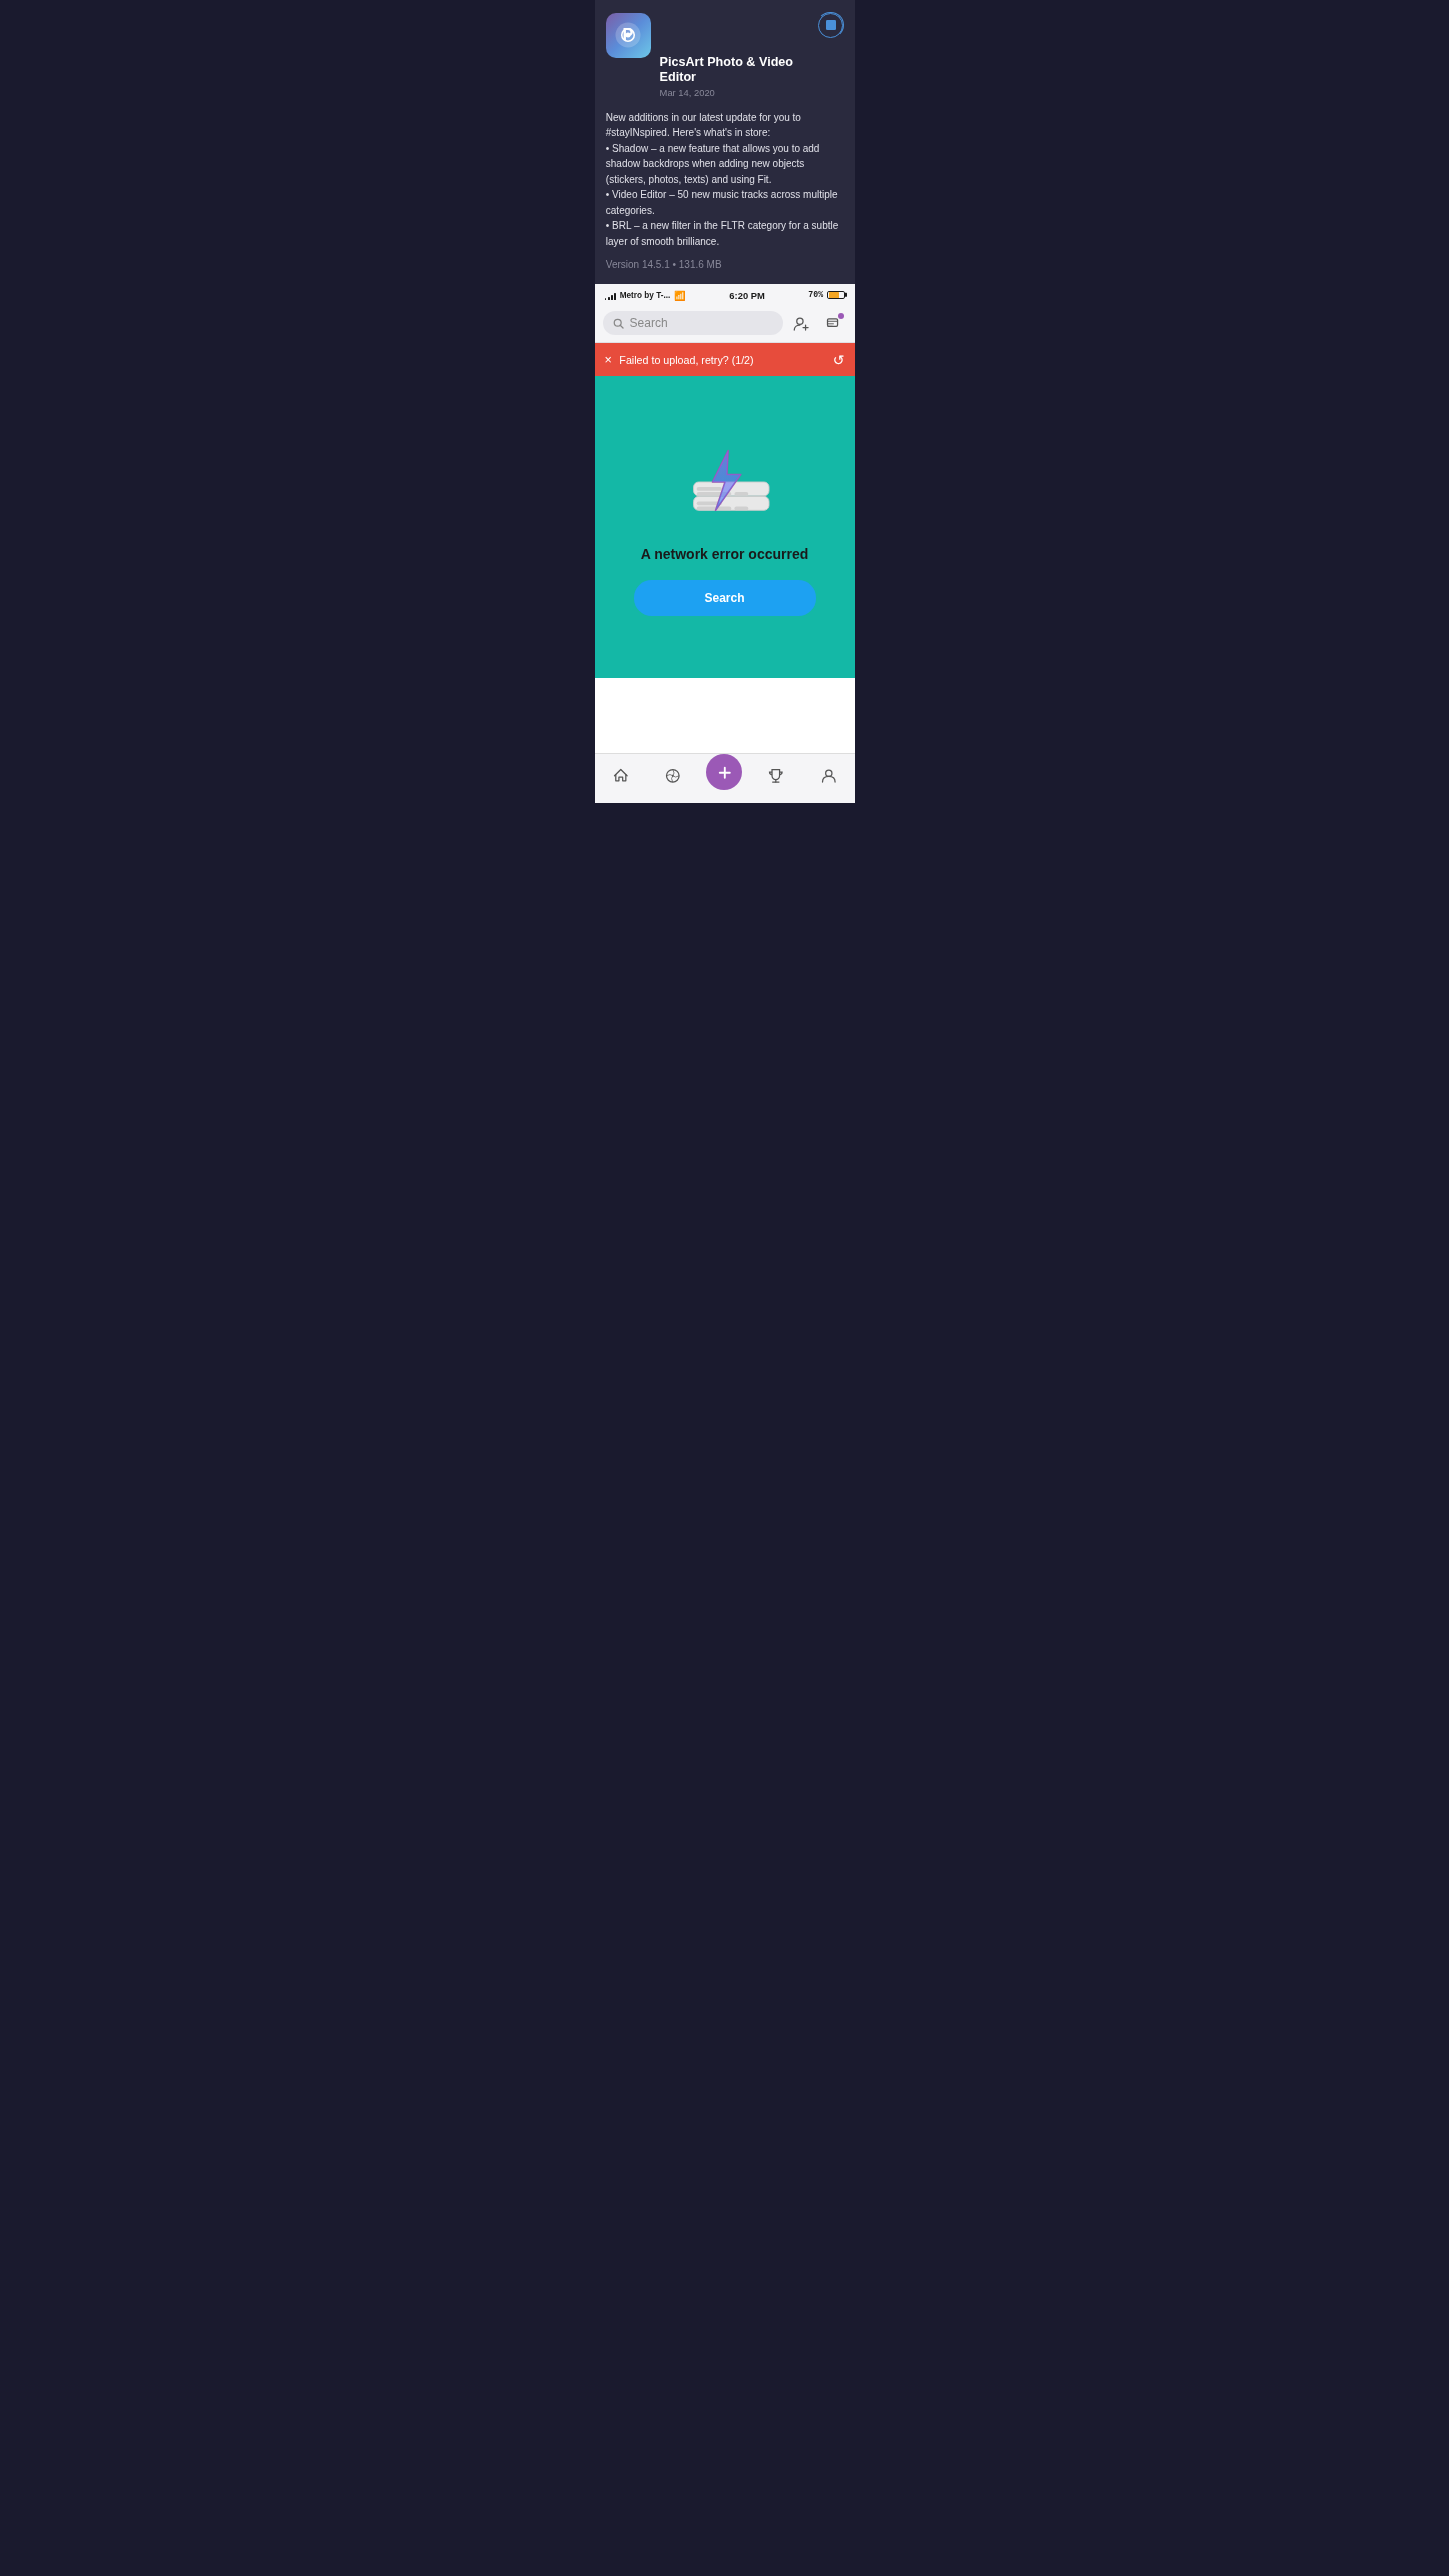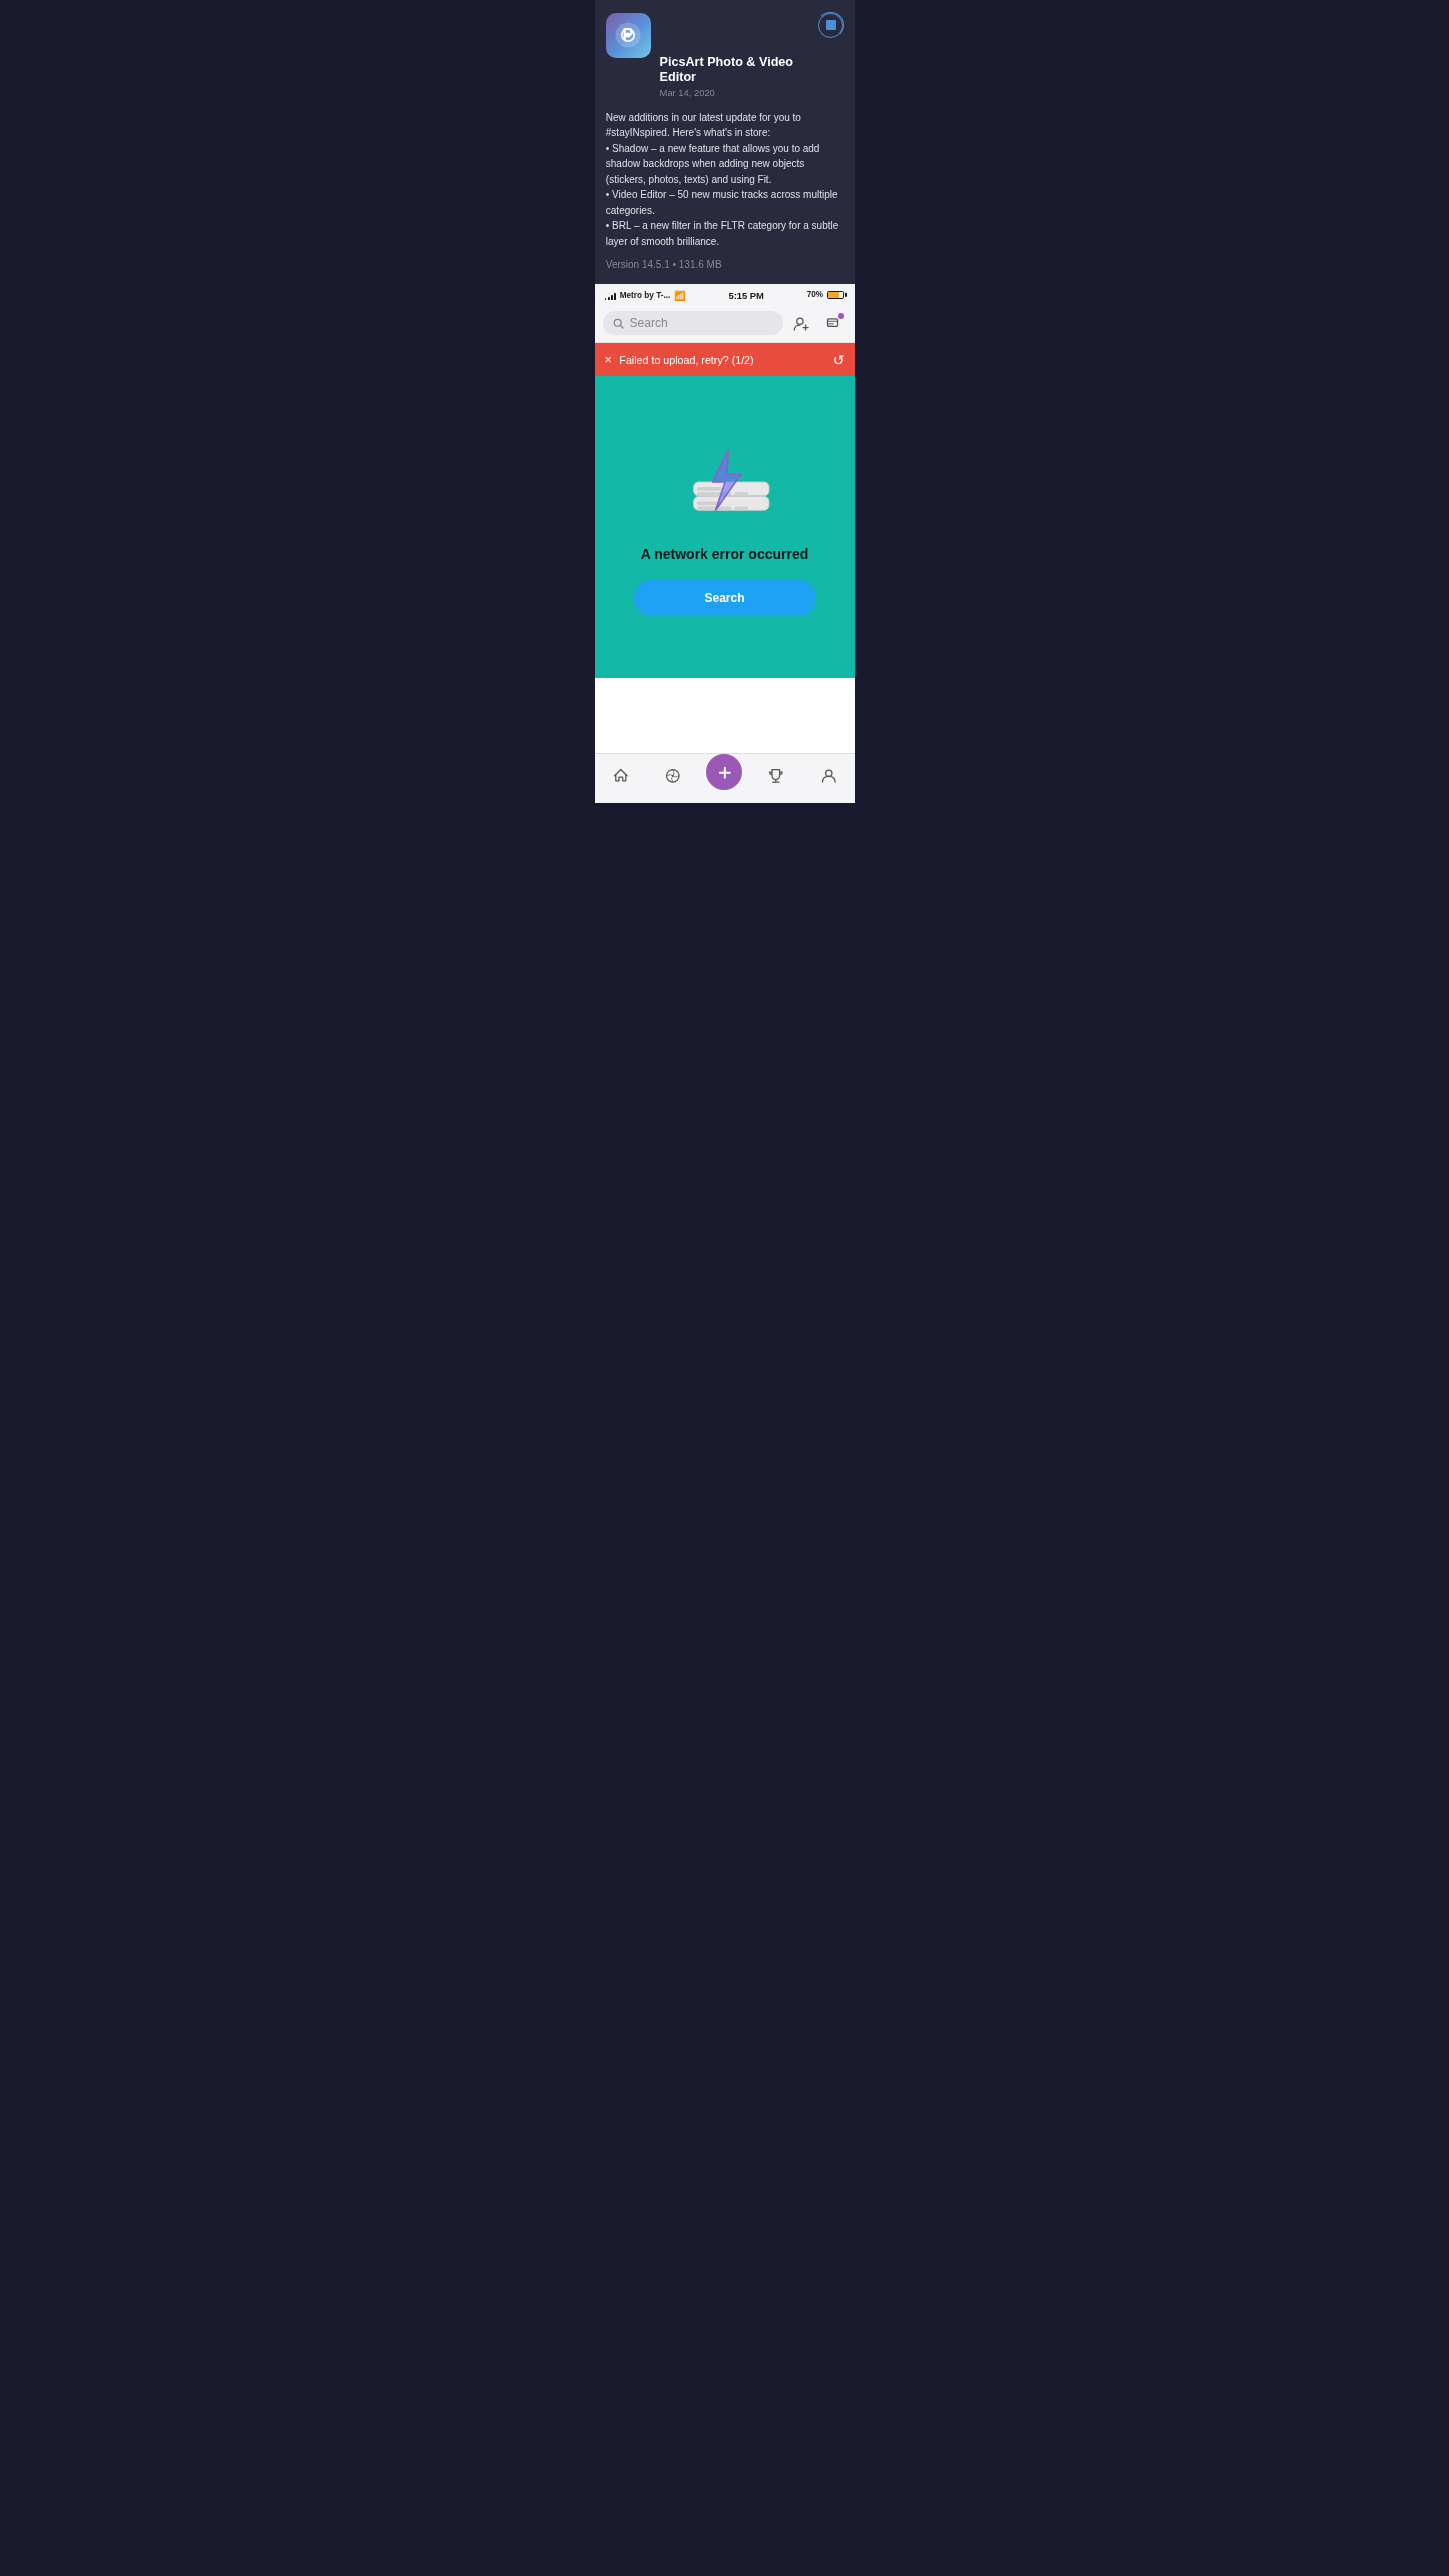--- a/index.html
+++ b/index.html
@@ -146,20 +146,21 @@
       color: #1a1a1a;
     }
 
     .status-right {
       display: flex;
       align-items: center;
       gap: 3.8px;
       font-size: 8.2px;
       font-weight: 600;
       color: #1a1a1a;
+      font-family: Liberation Mono, monospace;
     }
 
     .battery {
       display: flex;
       align-items: center;
       gap: 1.3px;
     }
 
     .battery-body {
       width: 17.6px;
@@ -378,21 +379,21 @@
   <div class="status-left">
     <div class="signal-bars">
       <div class="signal-bar" style="height:2.5px;"></div>
       <div class="signal-bar" style="height:3.8px;"></div>
       <div class="signal-bar" style="height:5.7px;"></div>
       <div class="signal-bar" style="height:7.5px;"></div>
     </div>
     <span>Metro by T-...</span>
     <span style="font-size:9.4px;">📶</span>
   </div>
-  <div class="status-center">5:15 PM</div>
+  <div class="status-center">6:20 PM</div>
   <div class="status-right">
     <span>70%</span>
     <div class="battery">
       <div class="battery-body">
         <div class="battery-fill"></div>
       </div>
     </div>
   </div>
 </div>
 

